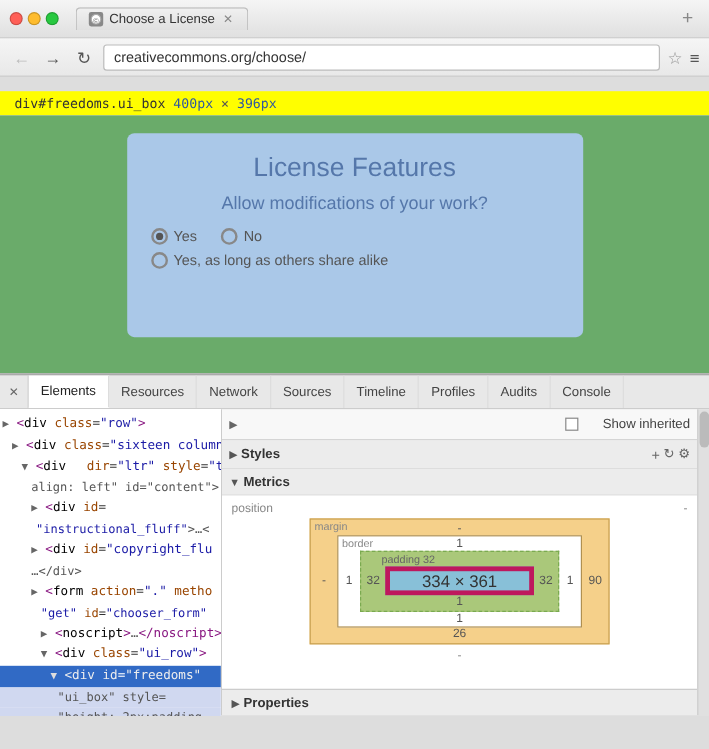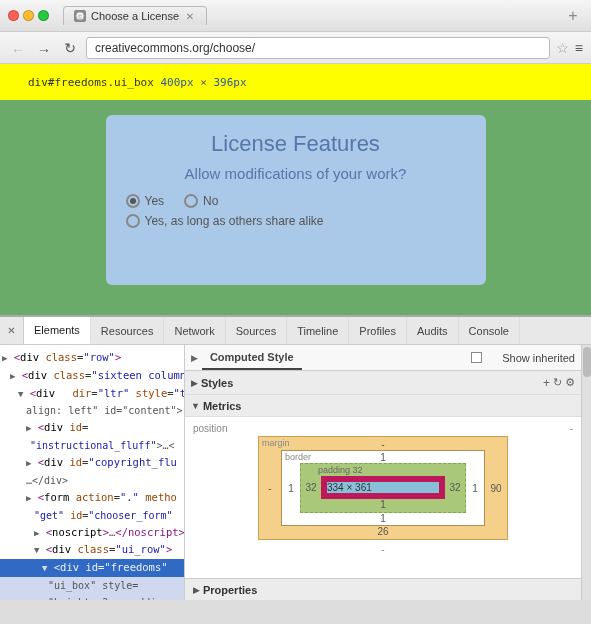--- a/index.html
+++ b/index.html
@@ -16,21 +16,21 @@
     .tab-close { margin-left: auto; width: 12px; height: 12px; display: flex; align-items: center; justify-content: center; font-size: 10px; color: #888; border-radius: 50%; }
     .nav-bar { display: flex; align-items: center; gap: 6px; padding: 4px 8px; background: linear-gradient(to bottom, #f5f5f5, #e8e8e8); border-bottom: 1px solid #ccc; height: 32px; }
     .nav-btn { width: 20px; height: 20px; display: flex; align-items: center; justify-content: center; color: #555; font-size: 14px; cursor: pointer; }
     .nav-btn.disabled { color: #bbb; }
     .address-bar { flex: 1; background: white; border: 1px solid #bbb; border-radius: 3px; padding: 2px 8px; font-size: 12px; color: #333; height: 22px; display: flex; align-items: center; }
     .bookmark-btn { color: #999; font-size: 14px; }
     .menu-btn { color: #555; font-size: 14px; }
 
     
     .inspected-label { background: #fffe00; padding: 2px 6px; font-size: 11px; font-family: monospace; color: #333; border: none; display: inline-block; }
-    .inspected-bar { background: #fffe00; padding: 3px 22px; height: 36px; display: flex; align-items: center; }
+    .inspected-bar { background: #fffe00; padding: 3px 6px; height: 20px; display: flex; align-items: center; margin-top: 12px; }
 
     
     .browser-content { height: 215px; background: #6aab6a; position: relative; overflow: hidden; }
     .content-inner { background: #6aab6a; width: 100%; height: 100%; display: flex; align-items: flex-start; justify-content: center; padding-top: 15px; }
     .license-panel { background: #aac8e8; border-radius: 6px; padding: 16px 20px; width: 380px; min-height: 170px; }
     .license-title { text-align: center; font-size: 22px; color: #5577aa; margin-bottom: 8px; }
     .license-subtitle { font-size: 11px; color: #666; margin-bottom: 14px; line-height: 1.4; }
     .license-question { text-align: center; font-size: 15px; color: #5577aa; margin-bottom: 12px; }
     .radio-group { display: flex; flex-direction: column; gap: 6px; }
     .radio-row { display: flex; gap: 20px; }
@@ -223,23 +223,20 @@
         <div class="dom-line" style="padding-left:48px; font-size:10px; background:#d0d8f0;">
           <span style="color:#555;">"height: 2px;padding-</span>
         </div>
 
       </div>
 
       <div class="styles-panel">
 
         <div class="styles-tabs">
           <span style="font-size:9px; color:#666; padding-right:4px;">▶</span>
-          <div class="styles-tab active">
-            <span>Computed Style</span>
-          </div>
           <div class="styles-tab-spacer"></div>
           <div class="show-inherited">
             <div class="checkbox-small"></div>
             <span>Show inherited</span>
           </div>
         </div>
 
         <div style="display:flex; align-items:center; padding:2px 6px; border-bottom:1px solid #ddd; background:#ececec; height:24px;">
           <span style="font-size:9px; color:#555; margin-right:3px;">▶</span>
           <span style="font-size:11px; font-weight:600; color:#333;">Styles</span>
@@ -280,21 +277,21 @@
                   <div style="display:flex; align-items:center;">
                     <div style="width:18px; text-align:center; font-size:10px; color:#555;">1</div>
 
                     <div style="flex:1; background:#aac87a; border:1px dashed #7aaa50; padding:0; position:relative;">
                       <div style="position:absolute; top:1px; left:3px; font-size:9px; color:#666;padding-left:14px;">padding 32</div>
                       <div style="text-align:center; font-size:10px; color:#555; padding-top:12px;"></div>
 
                       <div style="display:flex; align-items:center;">
                         <div style="width:20px; text-align:center; font-size:10px; color:#555;">32</div>
 
-                        <div style="flex:1; background:#88c0d8; border:6px solid #be185d; display:flex; align-items:center; justify-content:flex-start; min-height:22px; font-size:10px; color:#333;">
+                        <div style="flex:1; background:#88c0d8; border:4px solid #be185d; display:flex; align-items:center; justify-content:center; min-height:22px; font-size:14px; color:#333;">
                           <span>334 × 361</span>
                         </div>
 
                         <div style="width:20px; text-align:center; font-size:10px; color:#555;">32</div>
                       </div>
 
                       <div style="text-align:center; font-size:10px; color:#555; padding-bottom:2px;">1</div>
                     </div>
 
                     <div style="width:18px; text-align:center; font-size:10px; color:#555;">1</div>

